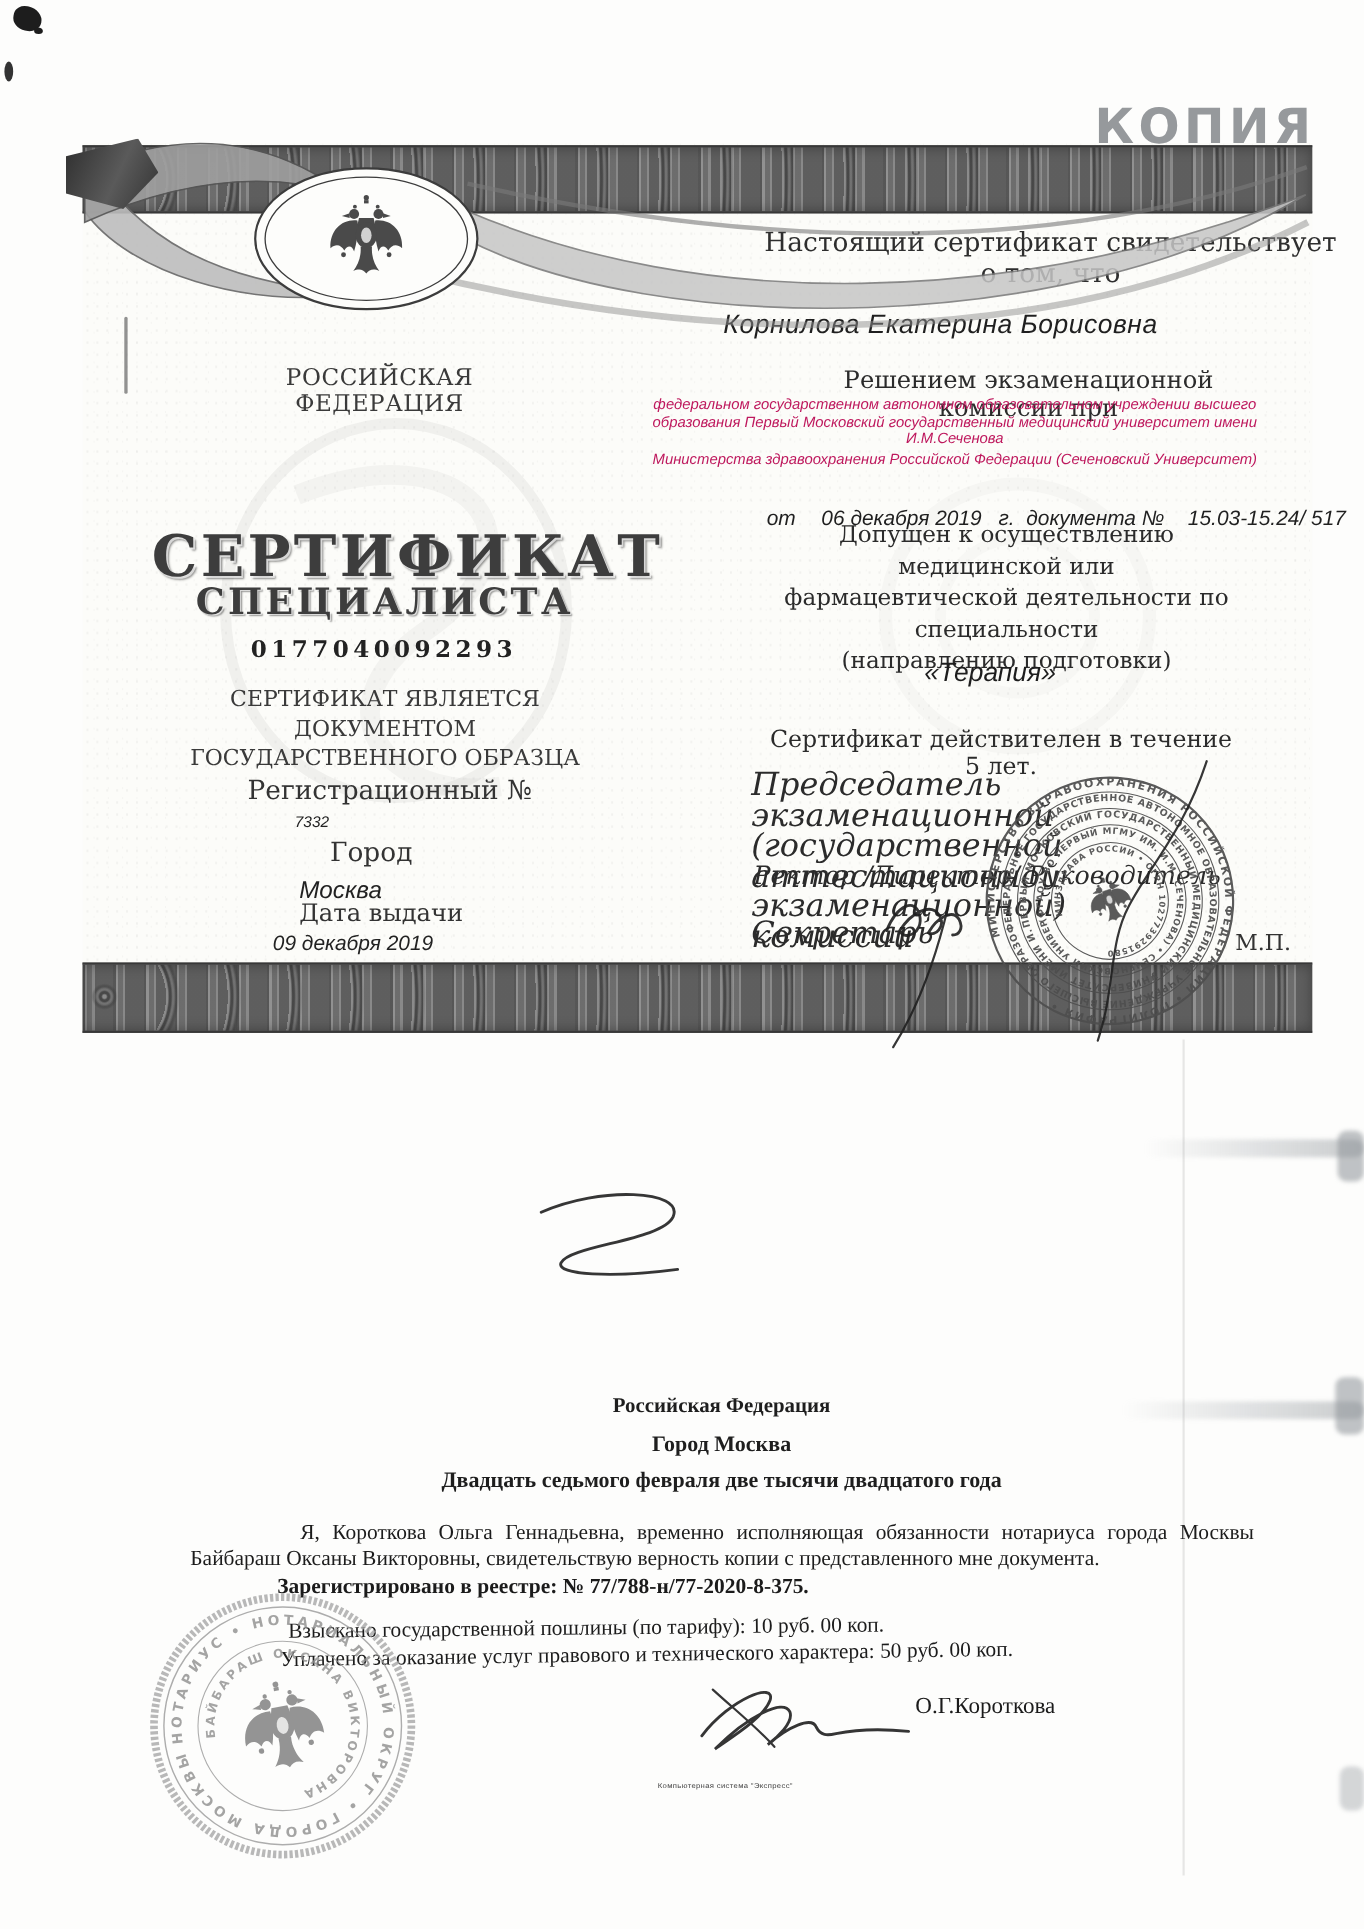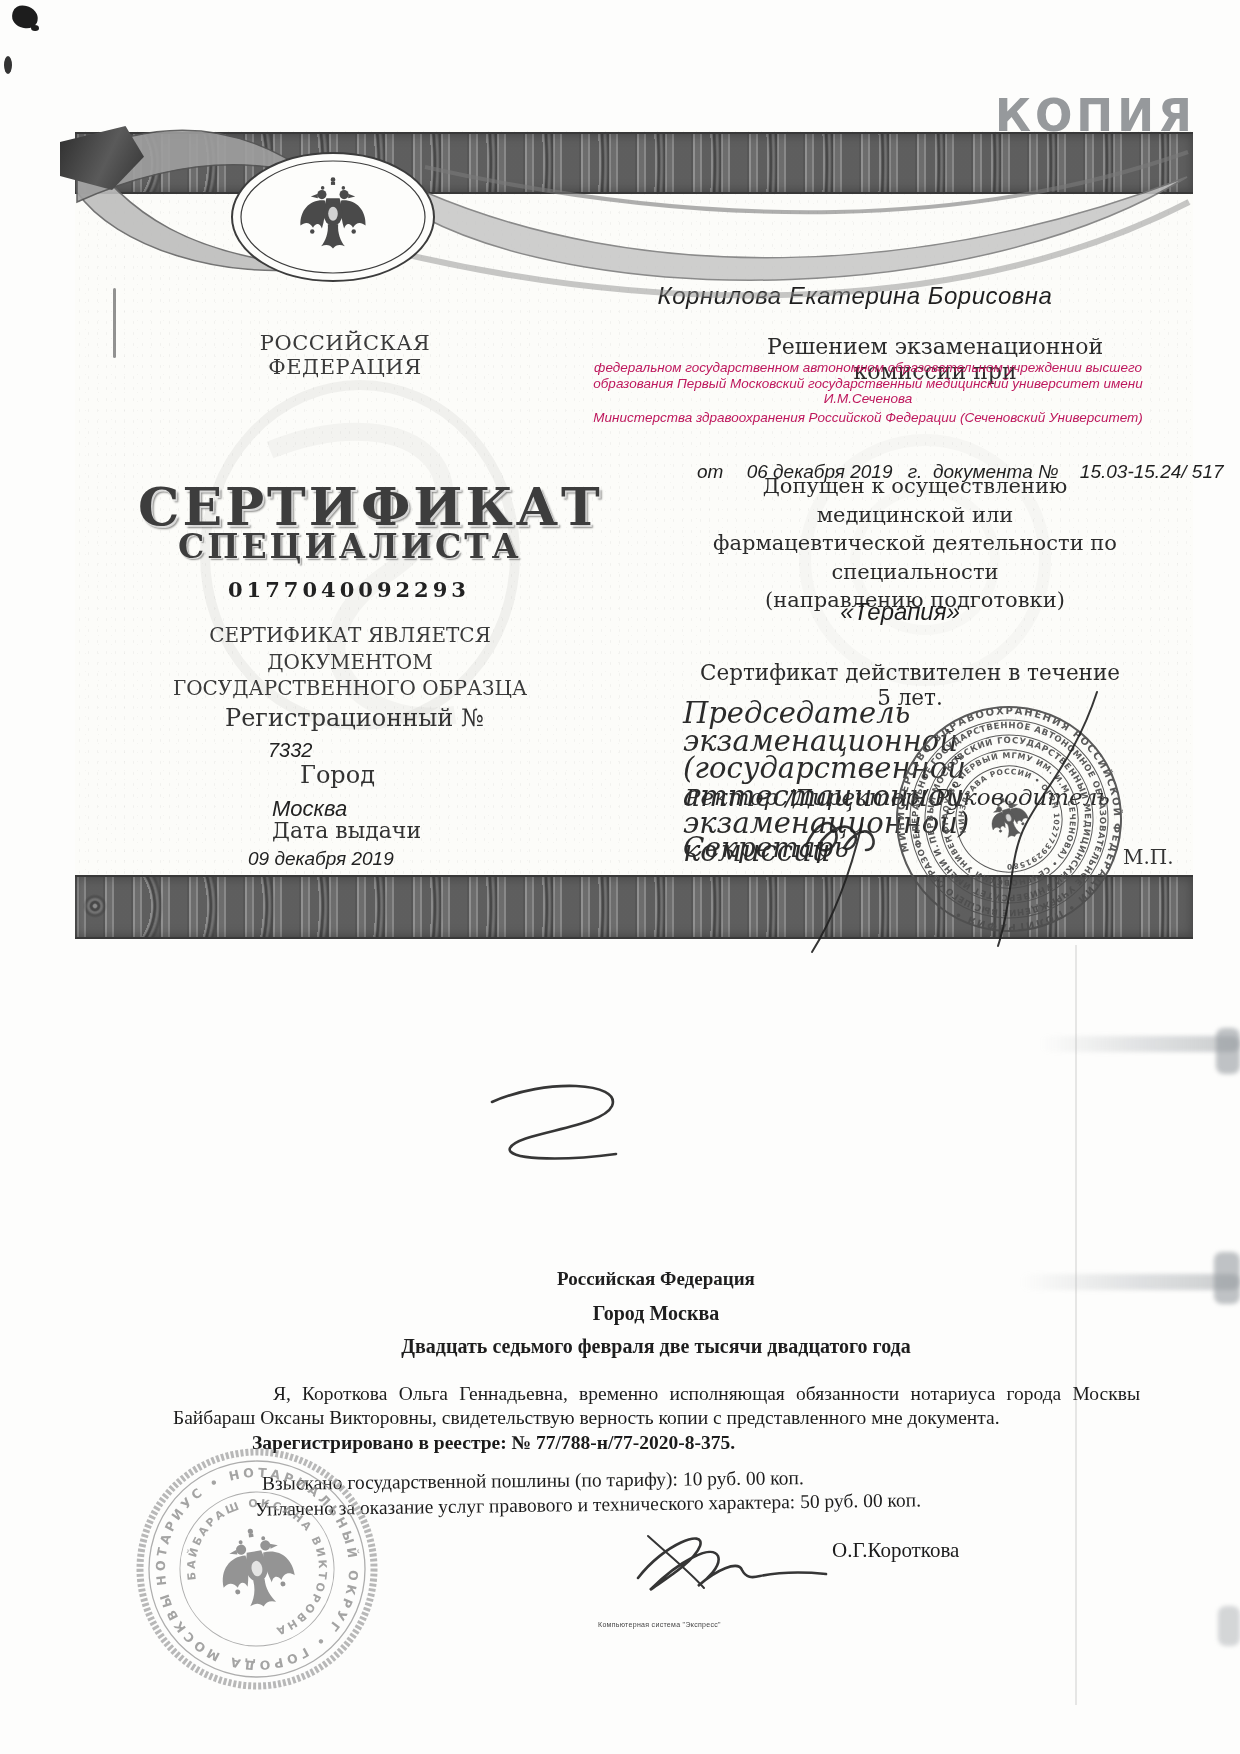--- a/index.html
+++ b/index.html
@@ -53,21 +53,21 @@
 
   
   .country{left:195px; top:331px; width:300px; font-size:21px; letter-spacing:.5px; color:#3a3a3a;}
   .title1{left:138px; top:476px; width:420px; font-size:52px; font-weight:bold; letter-spacing:3px; color:#3d3d3d;
           text-shadow:1.5px 1.5px 0 rgba(255,255,255,.65), 2.5px 2.5px 2px rgba(0,0,0,.45);}
   .title2{left:178px; top:527px; width:315px; font-size:33px; font-weight:bold; letter-spacing:3px; color:#3d3d3d;
           text-shadow:1px 1px 0 rgba(255,255,255,.6), 2px 2px 1.5px rgba(0,0,0,.4);}
   .blanknum{left:228px; top:577px; width:220px; font-size:21px; font-weight:bold; letter-spacing:4px; color:#222;}
   .statenote{left:130px; top:622px; width:440px; font-size:20px; line-height:26.5px; color:#3a3a3a;}
   .reglabel{left:225px; top:704px; font-size:24px; color:#333;}
-  .regnum{left:268px; top:739px; font-size:20px; color:#222;}
+  .regnum{left:268px; top:739px; font-size:14px; color:#222;}
   .citylabel{left:300px; top:761px; font-size:24px; color:#333;}
   .cityval{left:272px; top:796px; font-size:22px; color:#222;}
   .datelabel{left:272px; top:818px; font-size:22px; color:#333;}
   .dateval{left:248px; top:848px; font-size:19px; color:#222;}
 
   
   .intro{left:690px; top:206px; width:530px; font-size:24px; color:#2e2e2e;}
   .holder{left:650px; top:282px; width:410px; font-size:24px; letter-spacing:.5px; color:#1f1f1f;}
   .decision{left:710px; top:334px; width:450px; font-size:22px;}
   .institution{left:578px; top:360px; width:580px; font-size:13.5px; line-height:15.5px; color:#be185d;}
@@ -173,20 +173,21 @@
     <div>СЕРТИФИКАТ ЯВЛЯЕТСЯ ДОКУМЕНТОМ</div>
     <div>ГОСУДАРСТВЕННОГО ОБРАЗЦА</div>
   </div>
   <div class="abs serif reglabel">Регистрационный №</div>
   <div class="abs sans regnum">7332</div>
   <div class="abs serif citylabel">Город</div>
   <div class="abs sans cityval">Москва</div>
   <div class="abs serif datelabel">Дата выдачи</div>
   <div class="abs sans dateval">09 декабря 2019</div>
 
+  <div class="abs serif center intro">Настоящий сертификат свидетельствует о том, что</div>
   <div class="abs sans center holder">Корнилова Екатерина Борисовна</div>
   <div class="abs serif center decision">Решением экзаменационной комиссии при</div>
   <div class="abs sans center institution">
     <div>федеральном государственном автономном образовательном учреждении высшего</div>
     <div>образования Первый Московский государственный медицинский университет имени</div>
     <div>И.М.Сеченова</div>
     <div class="inst4">Министерства здравоохранения Российской Федерации (Сеченовский Университет)</div>
   </div>
   <div class="abs sans protocol">
     <span>от</span>

